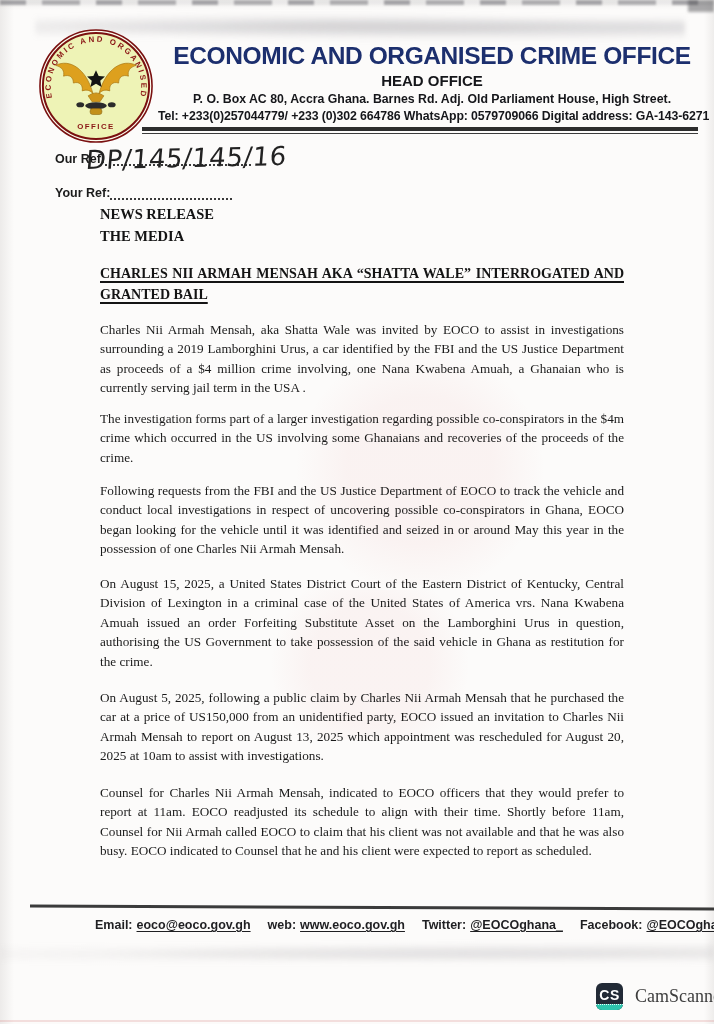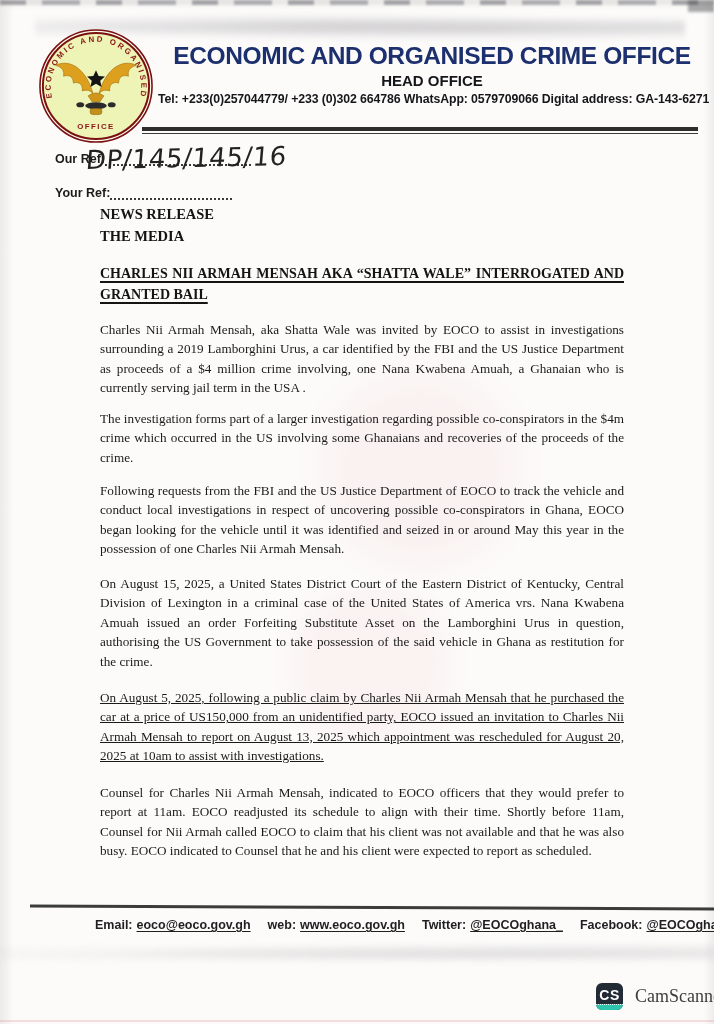--- a/index.html
+++ b/index.html
@@ -51,21 +51,21 @@
   
   .kicker{position:absolute;left:100px;width:524px;font-family:"Liberation Serif",serif;
     font-weight:bold;font-size:14.5px;color:#141414;}
   .kicker-1{top:206px;}
   .kicker-2{top:228px;}
   .headline{position:absolute;left:100px;top:263px;width:524px;font-family:"Liberation Serif",serif;
     font-weight:bold;font-size:14px;line-height:21px;color:#141414;text-align:justify;
     text-decoration:underline;text-underline-offset:3px;text-decoration-thickness:1.5px;}
   .para{position:absolute;left:100px;width:524px;font-family:"Liberation Serif",serif;
     font-size:13.2px;line-height:19.4px;color:#1a1a1a;text-align:justify;margin:0;}
-  .p1{top:320px;} .p2{top:409px;} .p3{top:481px;} .p4{top:574px;} .p5{top:688px;text-decoration:underline;} .p6{top:783px;}
+  .p1{top:320px;} .p2{top:409px;} .p3{top:481px;} .p4{top:574px;} .p5{top:688px;} .p6{top:783px;}
   
   .footer-rule{position:absolute;left:30px;top:906px;width:684px;height:2.5px;background:#3b3b3b;transform:rotate(.25deg);}
   .doc-footer{position:absolute;left:95px;top:918px;width:590px;display:flex;align-items:baseline;
     font-weight:bold;font-size:12.5px;color:#1f1f22;white-space:nowrap;text-align:right;}
   .doc-footer .grp{margin-right:17px;display:flex;}
   .doc-footer .lbl{margin-right:4px;}
   .doc-footer .lnk{text-decoration:underline;text-underline-offset:2px;}
   
   .cs-badge{position:absolute;left:577px;top:983px;display:flex;align-items:center;padding-left:19px;}
   .cs-icon{width:27px;height:27px;border-radius:6px;background:#222a36;position:relative;overflow:hidden;
@@ -105,20 +105,21 @@
       <ellipse cx="44" cy="79" rx="4" ry="2.6" fill="#2b2b2b"></ellipse>
       <ellipse cx="76" cy="79" rx="4" ry="2.6" fill="#2b2b2b"></ellipse>
       <rect x="54" y="83" width="12" height="6" rx="2.5" fill="#c3901a" stroke="#8a6410" stroke-width="0.6"></rect>
       <text x="60" y="104" text-anchor="middle" font-size="8" font-weight="bold" fill="#8a1515" letter-spacing="1.5" font-family="Liberation Sans, sans-serif">OFFICE</text>
     </svg>
   </div>
 
   <div class="header-text">
     <div class="org-name">ECONOMIC AND ORGANISED CRIME OFFICE</div>
     <div class="office">HEAD OFFICE</div>
+    <div class="address">P. O. Box AC 80, Accra Ghana. Barnes Rd. Adj. Old Parliament House, High Street.</div>
     <div class="contact">Tel: +233(0)257044779/ +233 (0)302 664786 WhatsApp: 0579709066  Digital address: GA-143-6271</div>
   </div>
   <div class="header-rule">
     <div class="rule-thick"></div>
     <div class="rule-thin"></div>
   </div>
 
   <div class="ref-line ref-our">
     <span>Our Ref:</span>
       <span class="leader" style="width:146px"></span>

